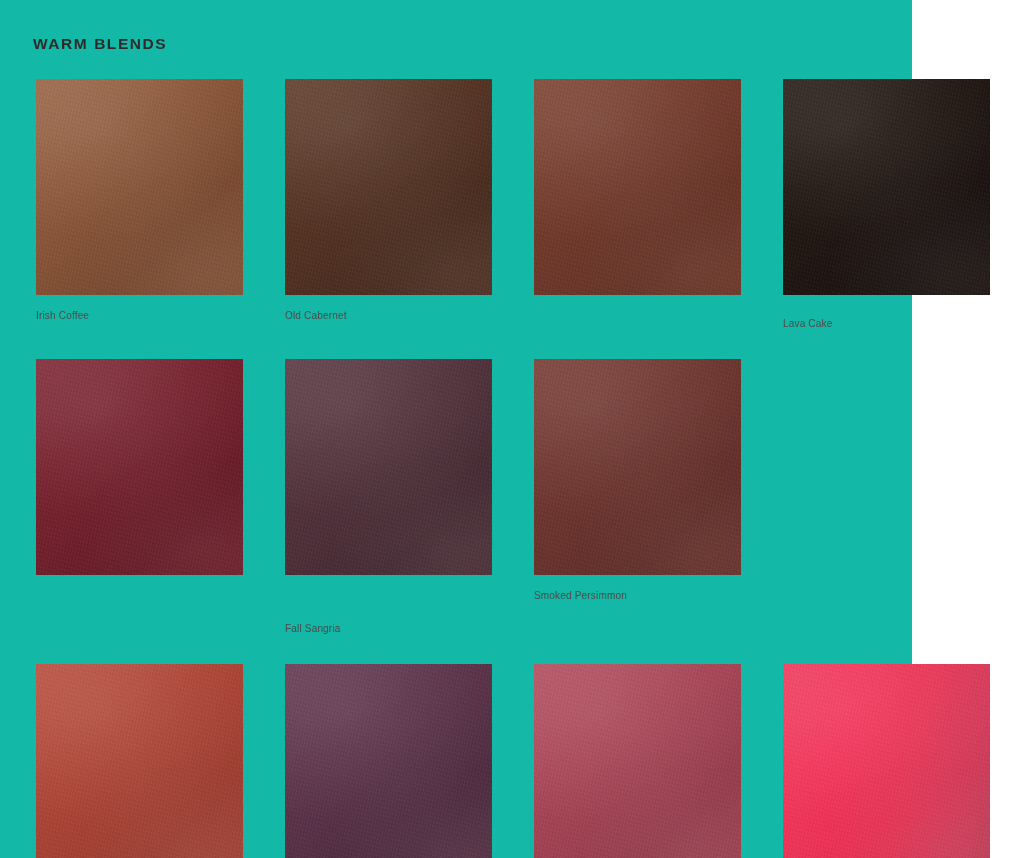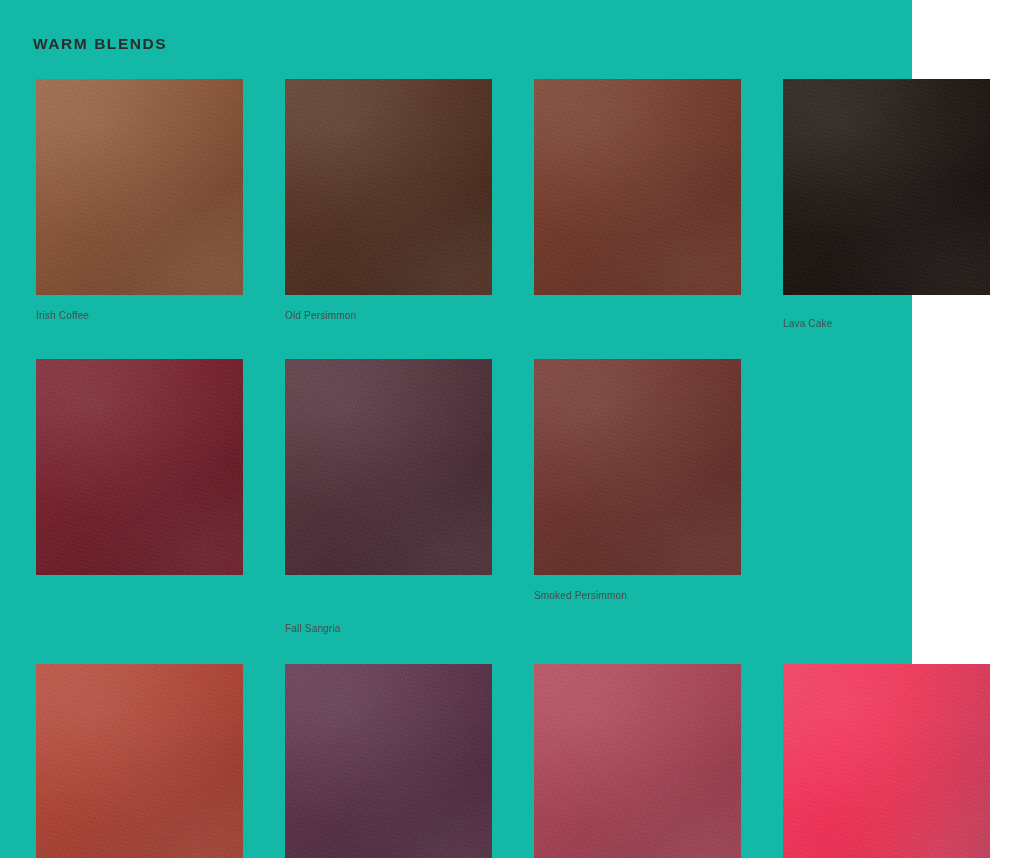--- a/index.html
+++ b/index.html
@@ -107,21 +107,21 @@
   <div class="palette-title" style="color: rgb(43, 43, 43);">WARM BLENDS</div>
 
   <div class="swatch-grid">
 
     <div class="swatch-cell row-1">
       <div class="swatch-chip" title="Irish Coffee #8B5638" style="background-color: rgb(139, 86, 56); background-image: linear-gradient(136deg, rgb(154, 99, 68) 0%, rgb(139, 86, 56) 38%, rgb(126, 76, 49) 70%, rgb(138, 86, 57) 100%);"></div>
       <span class="swatch-label" style="color: rgb(74, 74, 74);">Irish Coffee</span>
     </div>
     <div class="swatch-cell row-1">
       <div class="swatch-chip" title="Old Fashioned #533122" style="background-color: rgb(83, 49, 34); background-image: linear-gradient(140deg, rgb(94, 58, 40) 0%, rgb(83, 49, 34) 42%, rgb(75, 44, 31) 76%, rgb(86, 52, 38) 100%);"></div>
-      <span class="swatch-label" style="color: rgb(74, 74, 74);">Old Persimmon</span>
+      <span class="swatch-label" style="color: rgb(74, 74, 74);">Old Cabernet</span>
     </div>
     <div class="swatch-cell row-1">
       <div class="swatch-chip" title="Tiger's Eye #72392A" style="background-color: rgb(114, 57, 42); background-image: linear-gradient(138deg, rgb(124, 65, 48) 0%, rgb(114, 57, 42) 40%, rgb(106, 52, 39) 74%, rgb(116, 57, 42) 100%);"></div>
     </div>
     <div class="swatch-cell row-1">
       <div class="swatch-chip" title="Lava Cake #1F1510" style="background-color: rgb(31, 21, 16); background-image: linear-gradient(140deg, rgb(36, 26, 20) 0%, rgb(31, 21, 16) 45%, rgb(26, 18, 16) 78%, rgb(33, 22, 17) 100%);"></div>
       <span class="swatch-label" style="color: rgb(74, 74, 74); margin-top: 8px;">Lava Cake</span>
     </div>
 
     <div class="row-spacer-1"></div>

